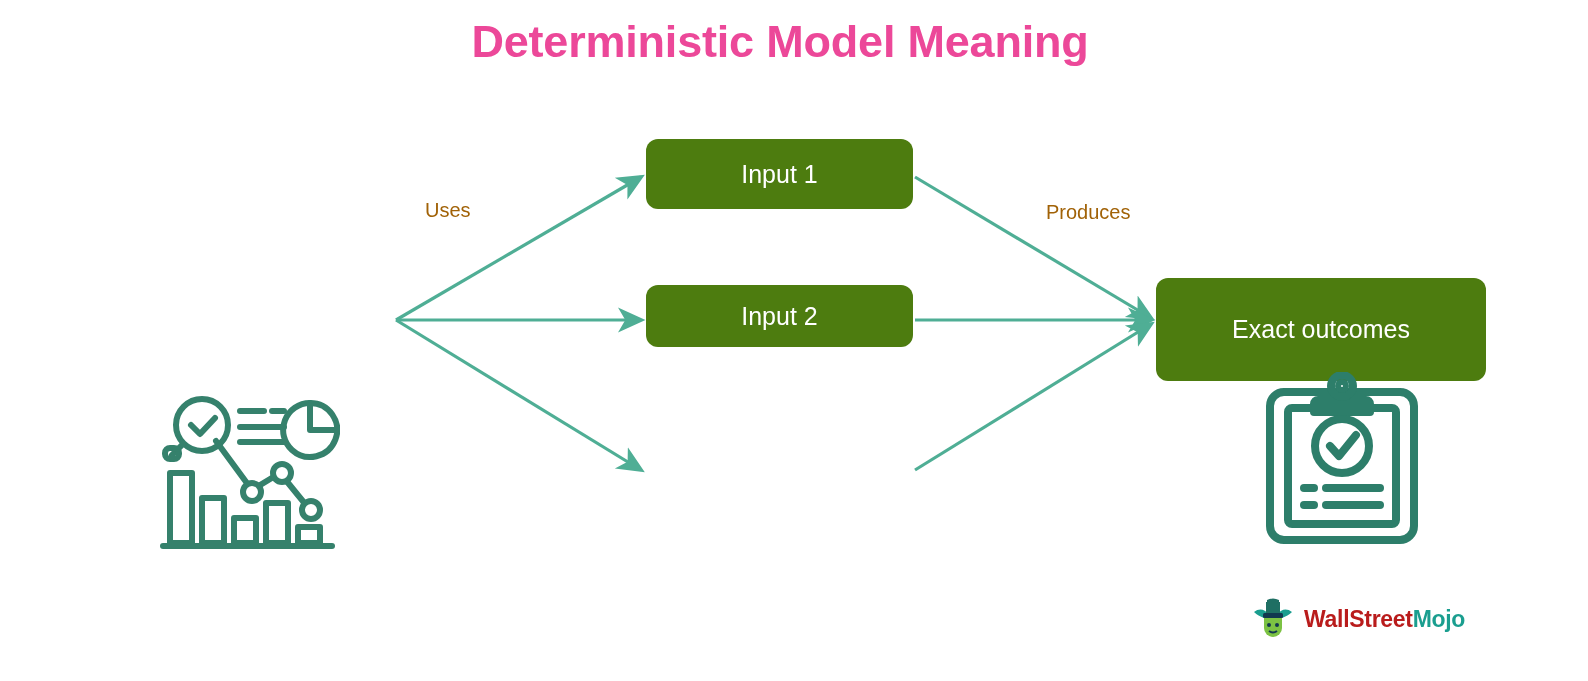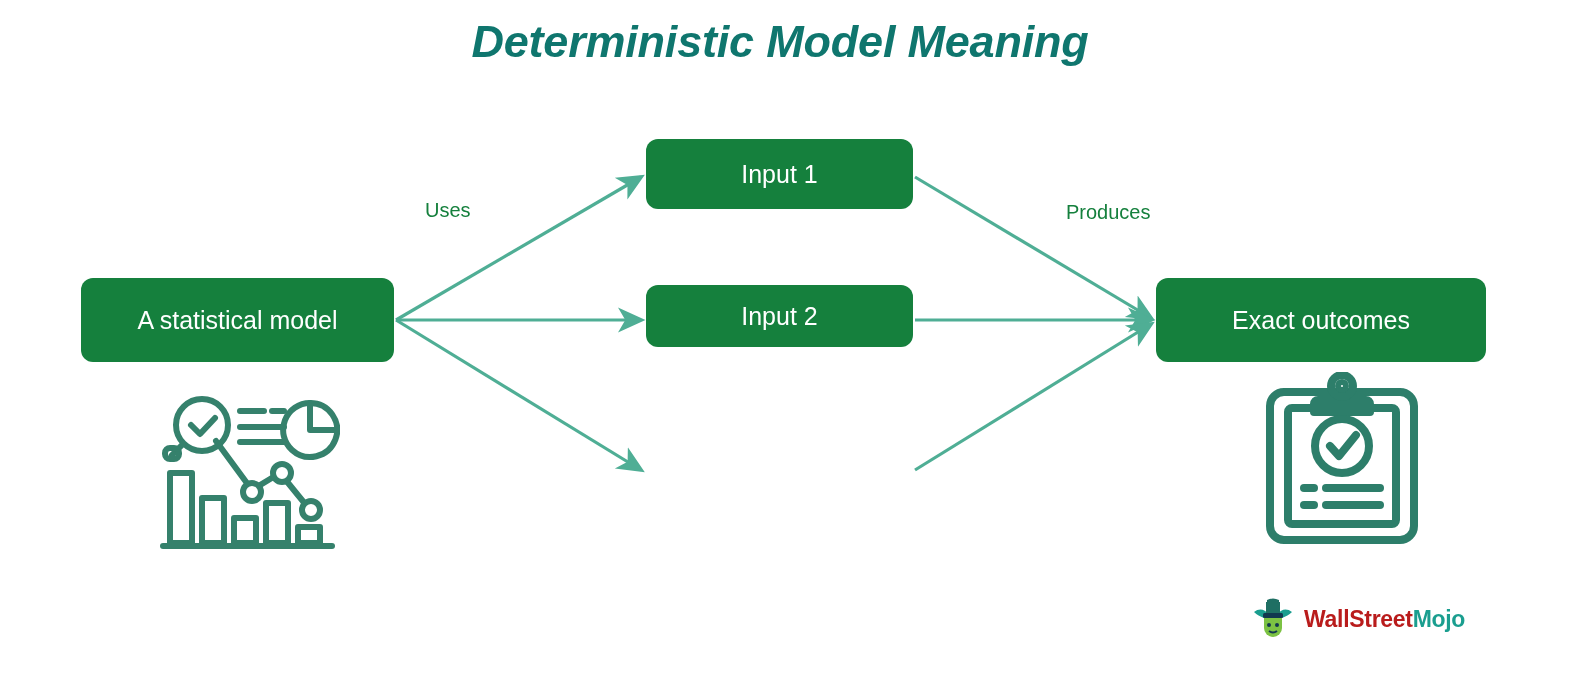--- a/index.html
+++ b/index.html
@@ -18,50 +18,49 @@
     overflow: hidden;
   }
   .title {
     position: absolute;
     left: 0;
     top: 16px;
     width: 1560px;
     text-align: center;
     font-size: 45px;
     font-weight: bold;
-    color: #0f766e;
+    color: #ec4899;
     letter-spacing: -0.2px;
-    font-style: italic;
   }
   .node {
     position: absolute;
-    background: #15803d;
+    background: #4d7c0f;
     border-radius: 12px;
     color: #ffffff;
     display: flex;
     align-items: center;
     justify-content: center;
     font-size: 25px;
     font-weight: 400;
     box-sizing: border-box;
     padding: 0 10px;
   }
   .node-left   { left: 81px;   top: 278px; width: 313px; height: 84px; }
-  .node-right  { left: 1156px; top: 278px; width: 330px; height: 84px; }
+  .node-right  { left: 1156px; top: 278px; width: 330px; height: 103px; }
   .node-in1    { left: 646px;  top: 139px; width: 267px; height: 70px; }
   .node-in2    { left: 646px;  top: 285px; width: 267px; height: 62px; }
   .node-in3    { left: 646px;  top: 443px; width: 267px; height: 70px; }
 
   .edge-label {
     position: absolute;
     font-size: 20px;
-    color: #15803d;
+    color: #a16207;
   }
   .label-uses     { left: 425px;  top: 199px; }
-  .label-produces { left: 1046px; top: 201px; margin-left: 20px; }
+  .label-produces { left: 1046px; top: 201px; }
 
   .arrows {
     position: absolute;
     left: 0;
     top: 0;
     width: 1588px;
     height: 681px;
     pointer-events: none;
   }
 
@@ -118,23 +117,20 @@
       <line x1="396" y1="320" x2="641" y2="177"></line>
       <line x1="396" y1="320" x2="641" y2="320"></line>
       <line x1="396" y1="320" x2="641" y2="470"></line>
 
       <line x1="915" y1="177" x2="1151" y2="318"></line>
       <line x1="915" y1="320" x2="1151" y2="320"></line>
       <line x1="915" y1="470" x2="1151" y2="324"></line>
     </g>
   </svg>
 
-  <div class="node node-left">
-    <span>A statistical model</span>
-  </div>
 
   <div class="node node-in1">
     <span>Input 1</span>
   </div>
 
   <div class="node node-in2">
     <span>Input 2</span>
   </div>
 
 

